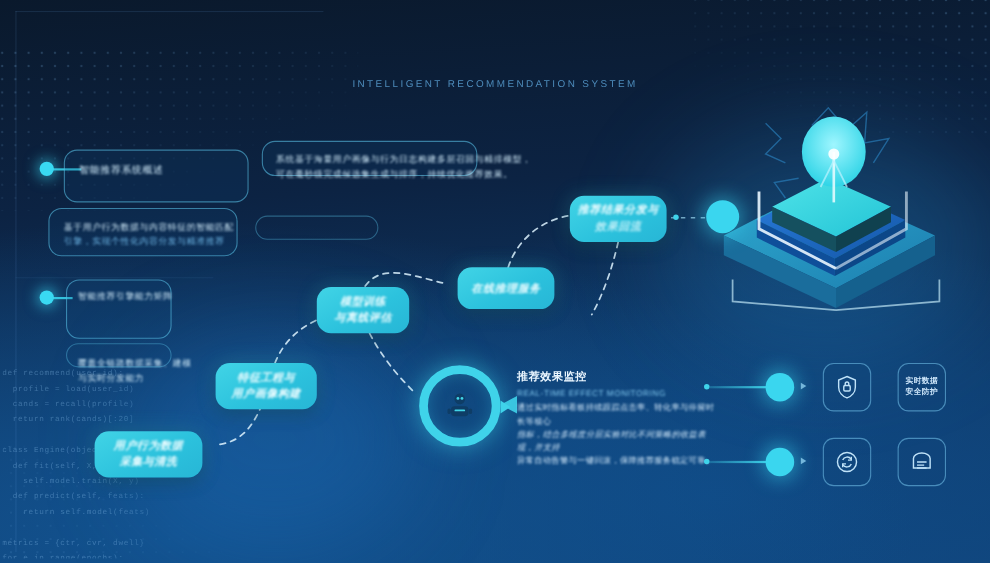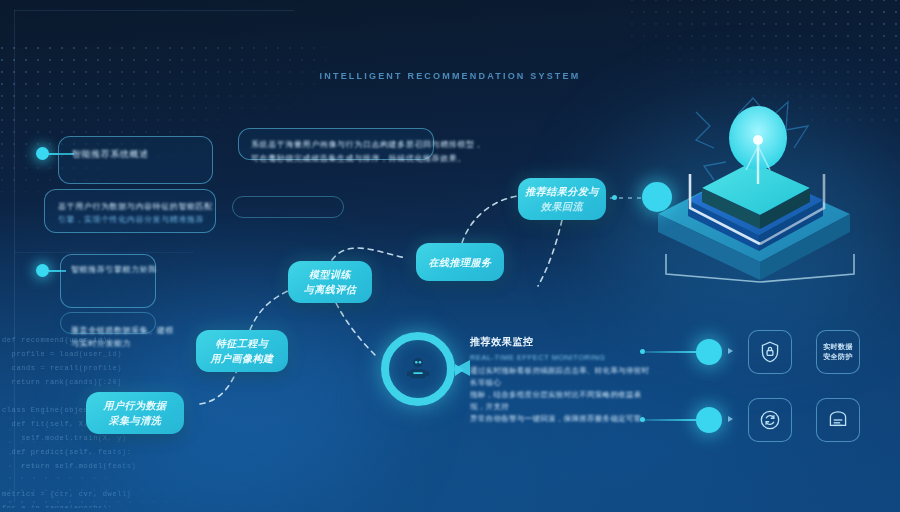--- a/index.html
+++ b/index.html
@@ -40,21 +40,21 @@
 
   
   .titlewrap{position:absolute;left:0;top:62px;width:900px;text-align:center;}
   .title{
     font-size:35px;font-weight:bold;color:#f2f8ff;letter-spacing:2px;
     text-shadow:0 0 14px rgba(80,190,255,.55),0 2px 5px rgba(0,0,0,.5);
   }
   .title .ghost{opacity:.78;}
   .subtitle{
     margin-top:9px;font-size:9px;letter-spacing:2.2px;color:#5fa9de;
-    opacity:.78;filter:blur(.7px);font-weight:bold;
+    opacity:.78;filter:blur(.7px);font-weight:normal;
   }
 
   
   .opanel{
     position:absolute;border:1px solid rgba(92,200,236,.55);border-radius:12px;
     box-sizing:border-box;padding:10px 13px;color:#cfe9f8;
     background:rgba(18,70,124,.18);
   }
   .opanel .ln{font-size:9px;line-height:15px;filter:blur(.85px);letter-spacing:.6px;white-space:nowrap;}
   .opanel .ln.dim{color:#6fb7e6;}
@@ -163,21 +163,21 @@
       <path d="M610,198 L648,198"></path>
     </g>
 
     <g>
       <path d="M455,368 L470,360 L470,376 Z" fill="#3fd3ea" opacity=".9"></path>
     </g>
   </svg>
 
   <div class="bulletdot" style="left:36px;top:147px;"></div>
   <div class="bulletstem" style="left:48px;top:153px;width:26px;"></div>
-  <div class="opanel" style="left:58px;top:136px;width:155px;height:48px;">
+  <div class="opanel" style="left:58px;top:136px;width:168px;height:48px;">
     <div class="ln">智能推荐系统概述</div>
   </div>
 
   <div class="opanel" style="left:44px;top:189px;width:172px;height:44px;">
     <div class="ln" style="font-size:8px;line-height:13px;">基于用户行为数据与内容特征的智能匹配</div>
     <div class="ln dim" style="font-size:8px;line-height:13px;">引擎，实现个性化内容分发与精准推荐</div>
   </div>
 
   <div class="bulletdot" style="left:36px;top:264px;"></div>
   <div class="bulletstem" style="left:48px;top:270px;width:18px;"></div>
@@ -230,21 +230,21 @@
       </g>
     </svg>
   </div>
 
   <div class="arrowsm" style="left:455px;top:364px;border-left-color:#3fd3ea;border-left-width:9px;border-top-width:6px;border-bottom-width:6px;"></div>
 
   <div class="detail" style="left:470px;top:335px;width:200px;">
     <div class="dt">推荐效果监控</div>
     <div class="ds">REAL-TIME EFFECT MONITORING</div>
     <div class="db">通过实时指标看板持续跟踪点击率、转化率与停留时长等核心</div>
-    <div class="db" style="margin-top:0;">指标，结合多维度分层实验对比不同策略的收益表现，并支持</div>
+    <div class="db" style="margin-top:0;font-style:italic;">指标，结合多维度分层实验对比不同策略的收益表现，并支持</div>
     <div class="db" style="margin-top:0;">异常自动告警与一键回滚，保障推荐服务稳定可靠。</div>
   </div>
 
   <div class="leadcap" style="left:640px;top:349px;"></div>
   <div class="leadline" style="left:645px;top:351px;width:56px;"></div>
   <div class="leaddot" style="left:696px;top:339px;"></div>
   <div class="arrowsm" style="left:728px;top:348px;"></div>
 
   <div class="leadcap" style="left:640px;top:417px;"></div>
   <div class="leadline" style="left:645px;top:419px;width:56px;"></div>

